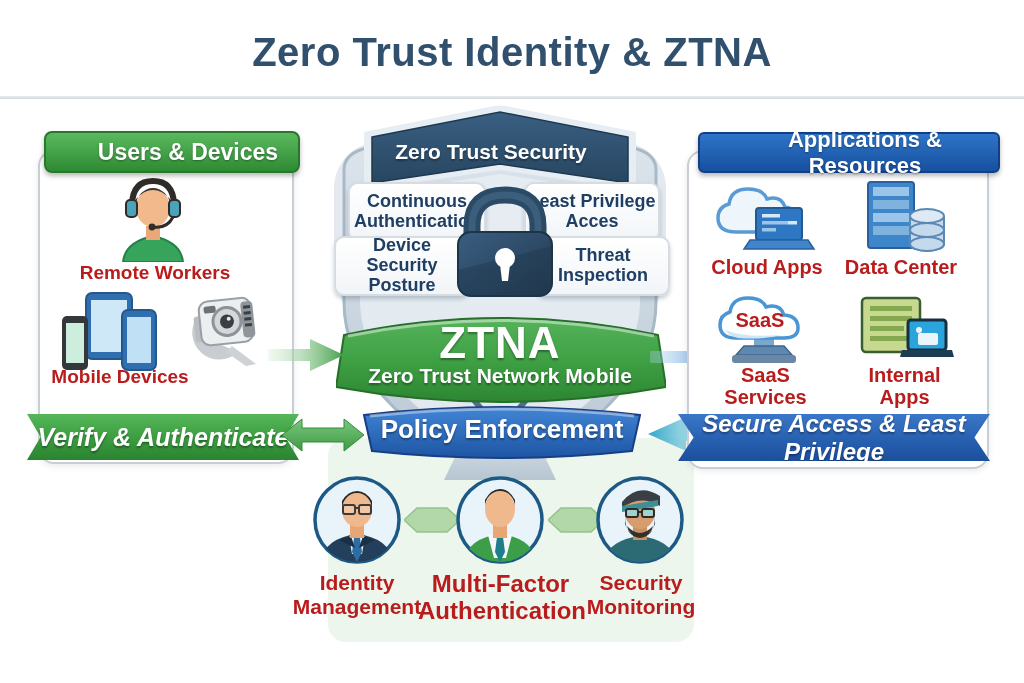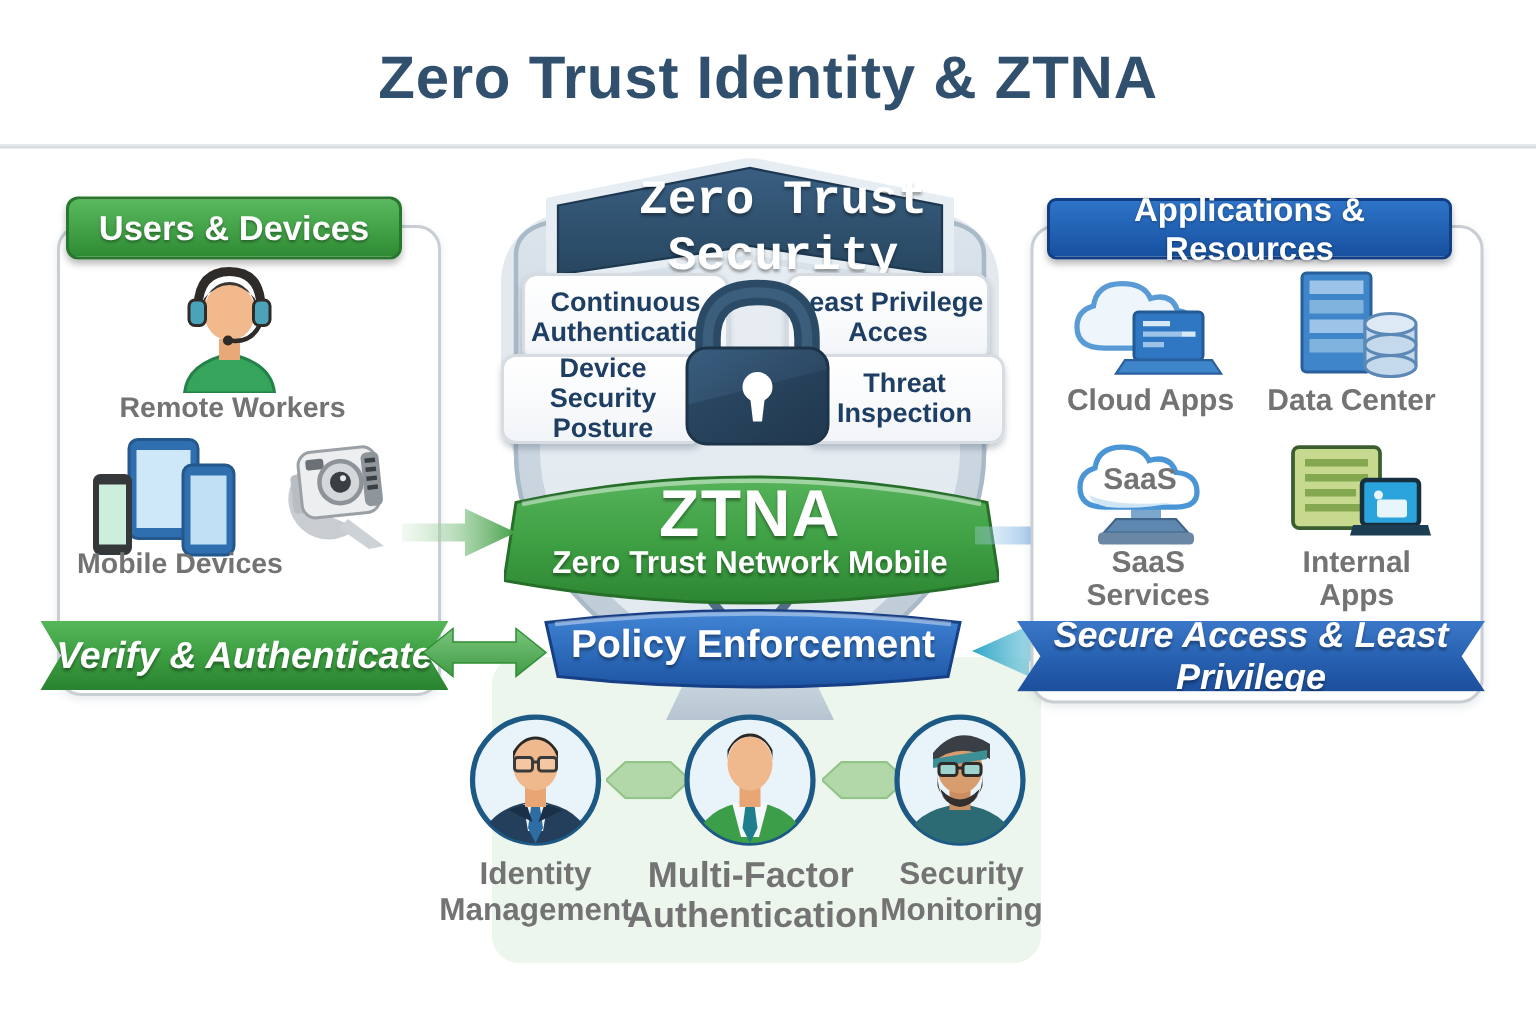--- a/index.html
+++ b/index.html
@@ -9,25 +9,25 @@
   .ctr{display:flex;align-items:center;justify-content:center;text-align:center;}
 
   .page-title{left:0;top:26px;width:1024px;height:52px;font-size:40px;font-weight:bold;
               color:#30506e;letter-spacing:.5px;}
   .divider{left:0;top:96px;width:1024px;height:3px;
            background:linear-gradient(180deg,#e9eced,#d3d8dc);}
 
   .card{background:#ffffff;border:2px solid #c9ced4;border-radius:16px;
         box-shadow:0 2px 6px rgba(60,80,100,.12);}
   .hdr{color:#fff;font-weight:bold;text-shadow:0 1px 2px rgba(0,0,0,.35);
-       border-radius:8px;box-shadow:0 3px 5px rgba(0,0,0,.28);}
+       border-radius:8px;box-shadow:0 3px 5px rgba(0,0,0,.28);padding-left:32px;}
   .hdr-green{background:linear-gradient(180deg,#5ab95f,#2e8b33);border:2px solid #27772c;}
   .hdr-blue{background:linear-gradient(180deg,#2e74c8,#17509f);border:2px solid #123f84;}
 
-  .lbl{font-weight:bold;color:#737373;text-align:center;line-height:1.12;}
+  .lbl{font-weight:bold;color:#b91c1c;text-align:center;line-height:1.12;}
 
   .ribbon{color:#fff;font-weight:bold;font-style:italic;
           text-shadow:0 2px 2px rgba(0,0,0,.35);
           clip-path:polygon(0% 0%,100% 0%,95% 50%,100% 100%,0% 100%,5% 50%);
           filter:drop-shadow(0 3px 3px rgba(0,0,0,.3));}
   .ribbon-green{background:linear-gradient(180deg,#55b65a 0%,#3a9c3f 55%,#2a8330 100%);}
   .ribbon-blue{background:linear-gradient(180deg,#3b77c8 0%,#2760b0 55%,#1c4f9c 100%);}
 
   .capbox{background:linear-gradient(180deg,#ffffff,#f2f5f8);border:2px solid #d6dce1;
           border-radius:10px;box-shadow:0 3px 4px rgba(40,60,80,.25);
@@ -107,21 +107,21 @@
         <stop offset="0" stop-color="#3a5f82"></stop>
           <stop offset="1" stop-color="#27465f"></stop>
       </linearGradient>
     </defs>
     <path d="M14,66 Q14,52 30,46 L158,8 Q170,4 182,8 L310,46 Q326,52 326,66 L326,198 Q326,298 170,374 Q14,298 14,198 Z" fill="url(#shBody)" stroke="#a8b9c7" stroke-width="3"></path>
     <path d="M30,92 L170,70 L310,92 L310,196 Q310,286 170,356 Q30,286 30,196 Z" fill="#e9eef3" opacity=".85"></path>
     <path d="M112,250 Q150,310 170,322 M228,250 Q190,310 170,322" stroke="#2d4d6c" stroke-width="6" fill="none" opacity=".8"></path>
     <path d="M34,28 L164,2 Q170,1 176,2 L306,28 L306,86 L170,66 L34,86 Z" fill="#e6edf3"></path>
     <path d="M42,33 L170,8 L298,33 L298,79 L170,60 L42,79 Z" fill="url(#shBand)" stroke="#1d3850" stroke-width="1.5"></path>
   </svg>
-  <div class="abs ctr banner-text" style="left:402px;top:134px;width:240px;height:36px;font-size:32px;font-family:Liberation Mono, monospace;">Zero Trust Security</div>
+  <div class="abs ctr banner-text" style="left:371px;top:134px;width:240px;height:36px;font-size:21px;">Zero Trust Security</div>
 
   <div class="abs ctr capbox" style="left:348px;top:182px;width:134px;height:56px;">Continuous Authentication</div>
   <div class="abs ctr capbox" style="left:524px;top:182px;width:132px;height:56px;">Least Privilege Acces</div>
   <div class="abs ctr capbox" style="left:334px;top:236px;width:132px;height:56px;">Device Security Posture</div>
   <div class="abs ctr capbox" style="left:536px;top:236px;width:130px;height:56px;">Threat Inspection</div>
 
   <svg class="abs" style="left:450px;top:180px;" width="110" height="120" viewBox="0 0 110 120">
     <defs>
       <linearGradient id="lockG" x1="0" y1="0" x2="1" y2="1">
         <stop offset="0" stop-color="#3a5e80"></stop>

